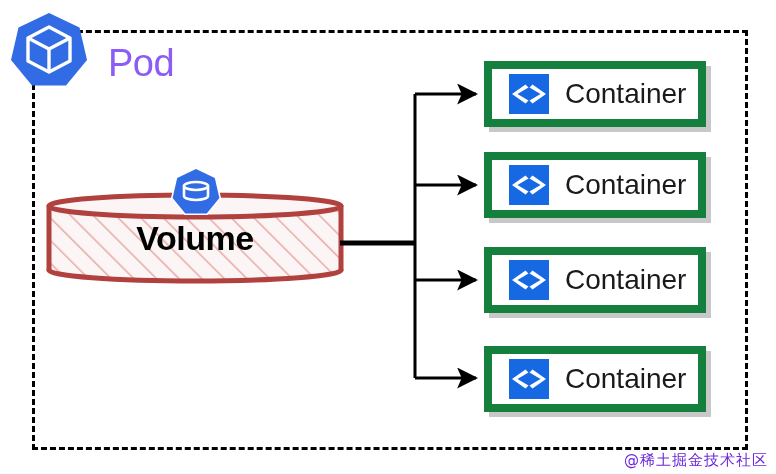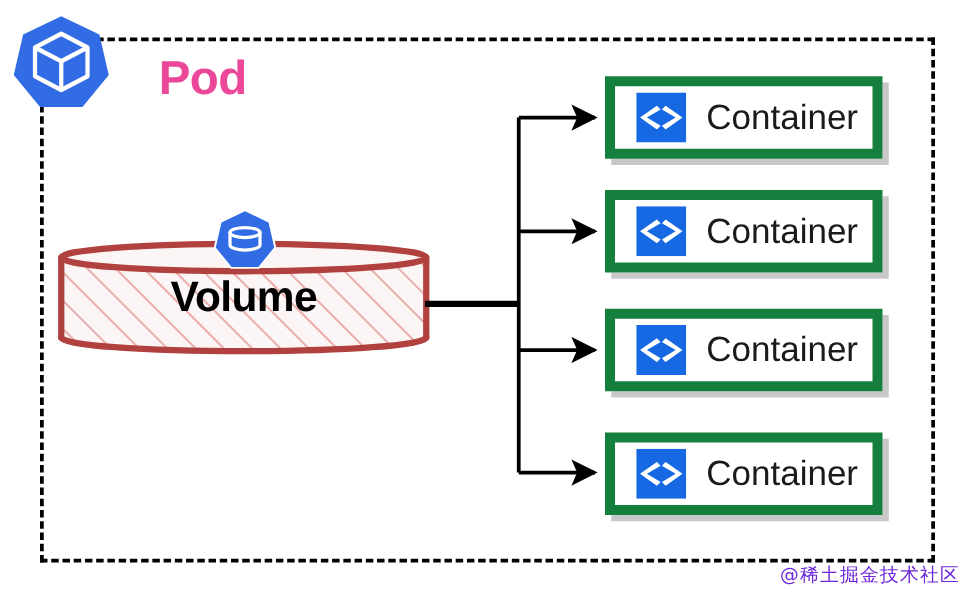--- a/index.html
+++ b/index.html
@@ -35,25 +35,25 @@
     position: absolute;
     left: 10px;
     top: 10px;
     width: 78px;
     height: 78px;
   }
 
   
   .pod-title {
     position: absolute;
-    left: 127px;
+    left: 108px;
     top: 44px;
     font-size: 38px;
-    font-weight: bold;
-    color: #ec4899;
+    font-weight: normal;
+    color: #8b5cf6;
     letter-spacing: -0.5px;
     line-height: 1;
   }
 
   
   .volume-wrap {
     position: absolute;
     left: 46px;
     top: 192px;
     width: 339px;

